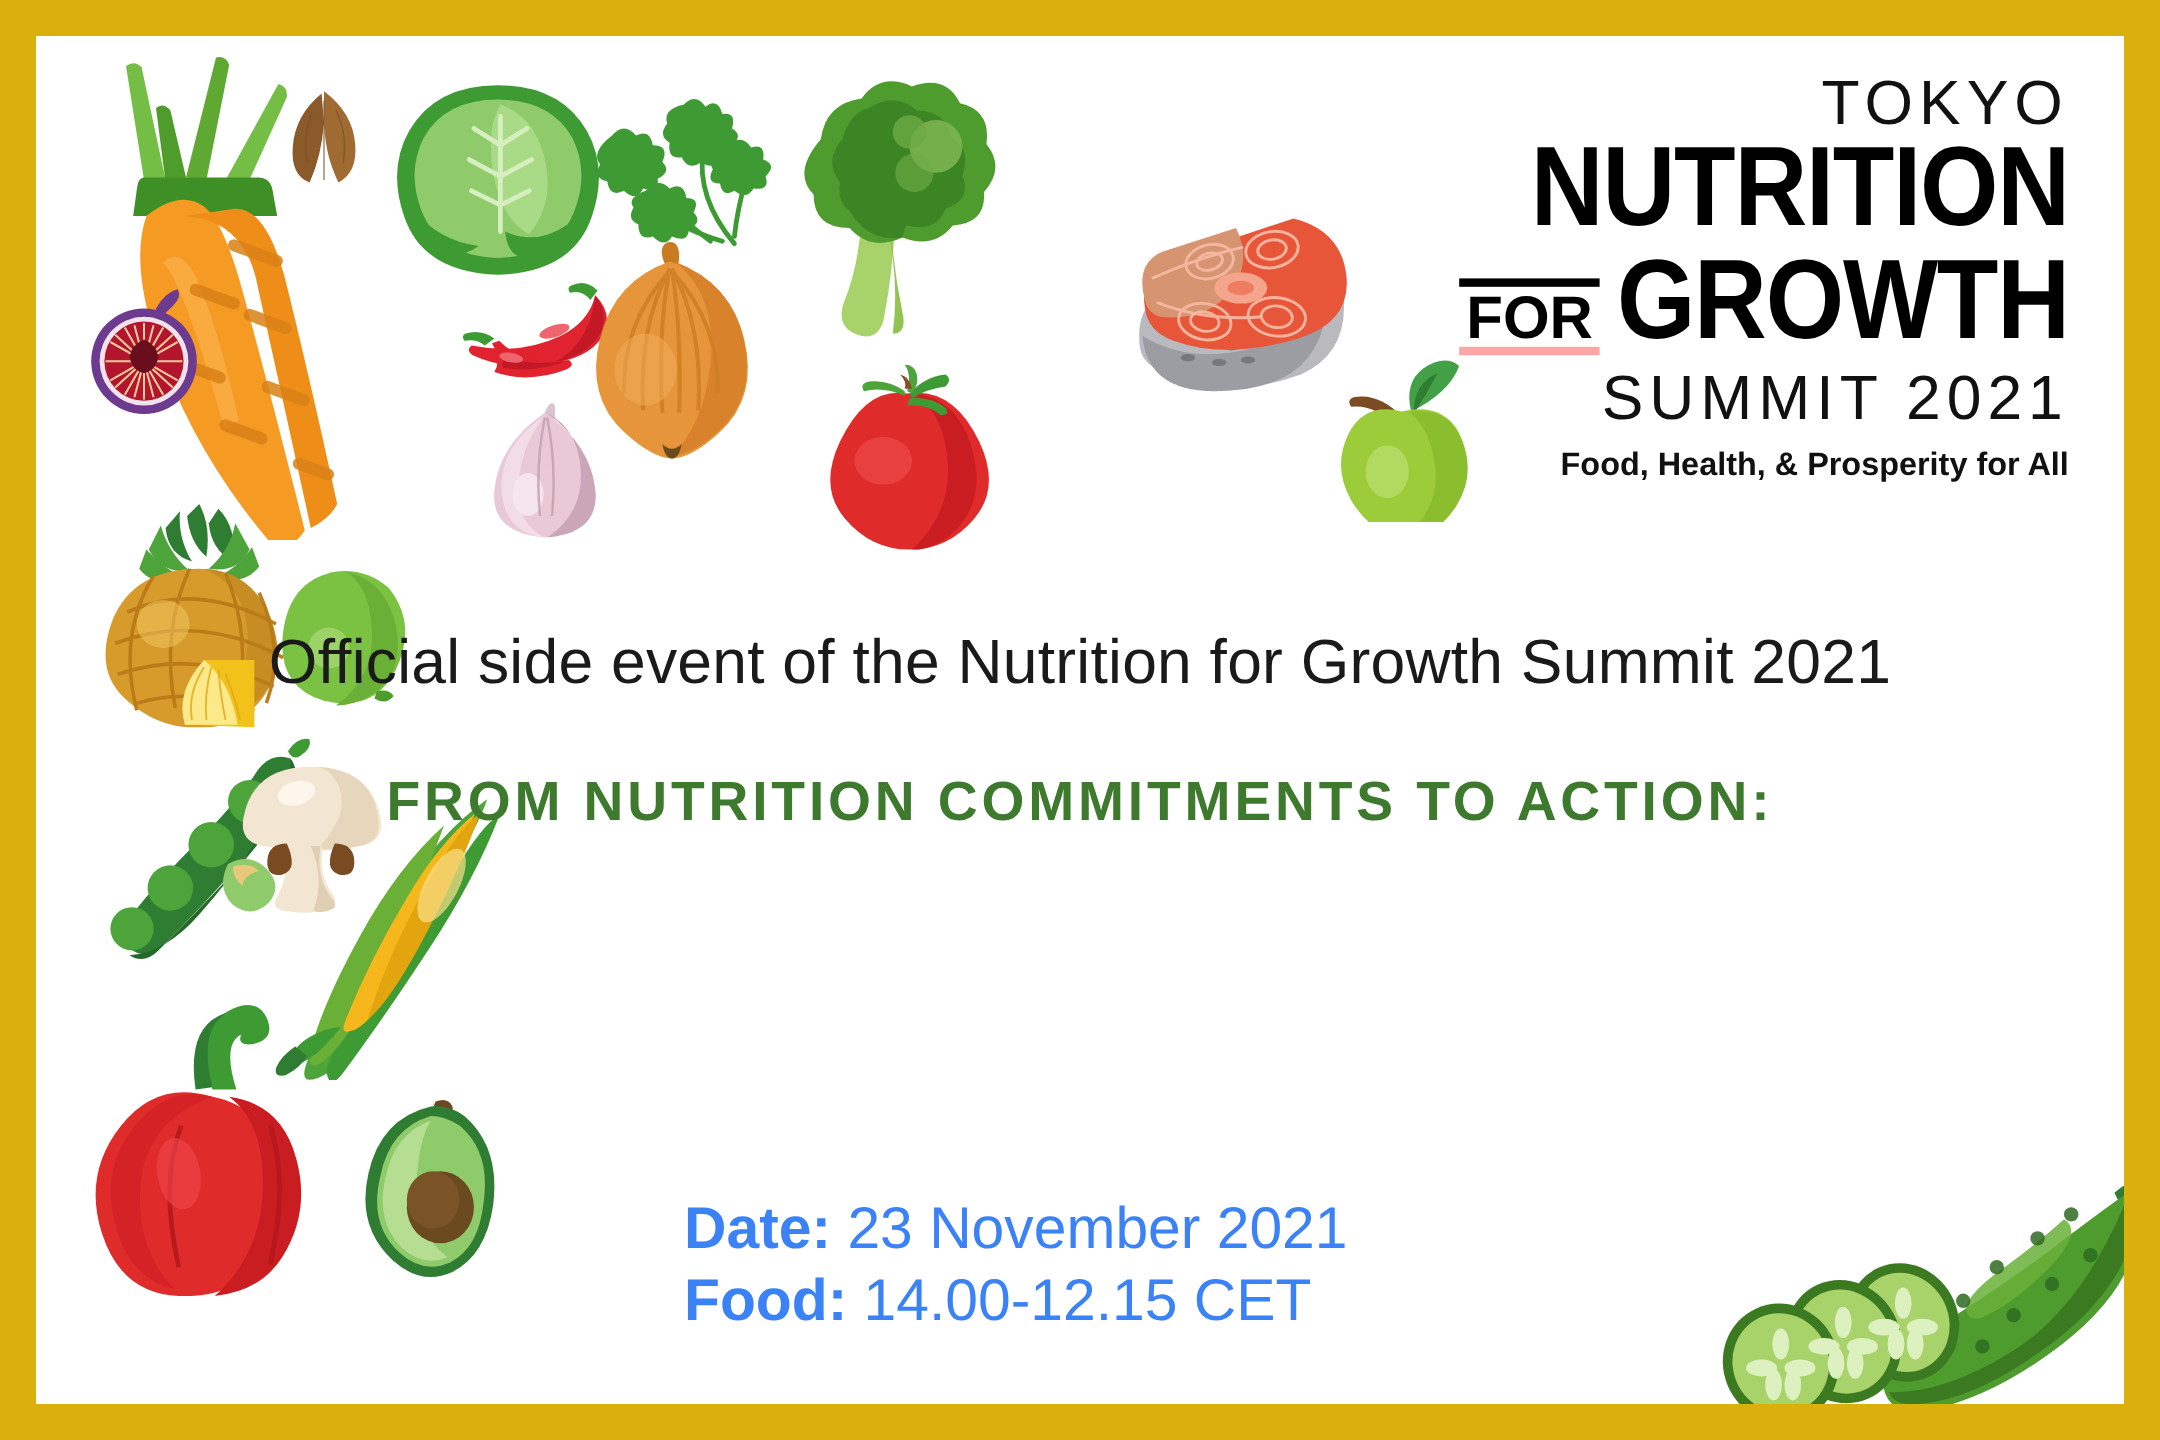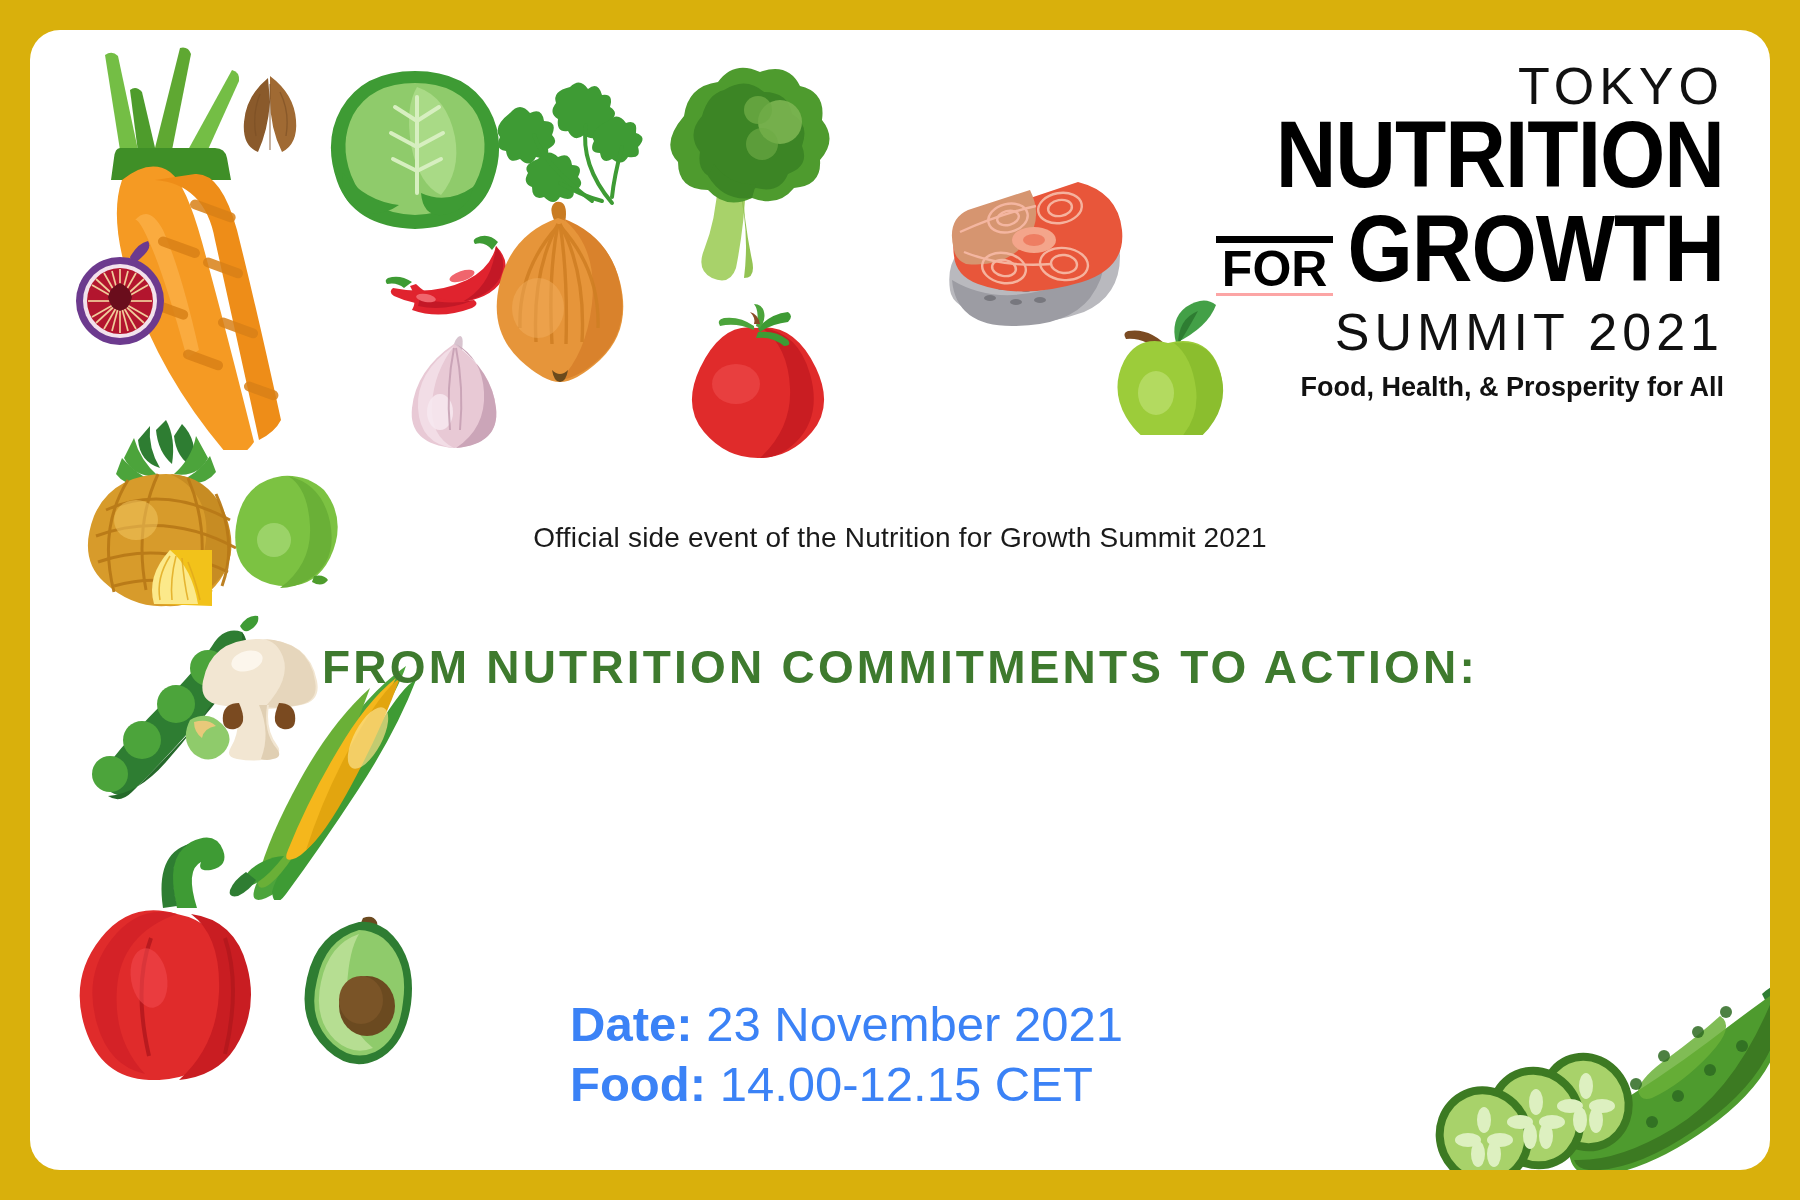--- a/index.html
+++ b/index.html
@@ -13,21 +13,20 @@
     position:relative;
     width:1800px;height:1200px;
     background:#D9B00C;
   }
   #card{
     position:absolute;
     left:30px;top:30px;
     width:1740px;height:1140px;
     background:#ffffff;
     overflow:hidden;
-    border-radius:30px;
   }
 
   
   #logo{
     position:absolute; right:46px; top:30px;
     width:560px; text-align:right;
     line-height:1;
   }
   .lg-tokyo{
     font-family:"Liberation Sans",sans-serif;
@@ -48,21 +47,21 @@
     transform-origin:right bottom;
     margin:6px 0 4px 0;
   }
   .lg-row2{
     display:flex;align-items:flex-end;justify-content:flex-end;gap:14px;
     margin:10px 0 4px 0;
   }
   .lg-for{
     font-family:"Liberation Sans",sans-serif;
     font-weight:bold;font-size:50px;color:#000;
-    border-top:7px solid #000;border-bottom:3px solid #fca5a5;
+    border-top:7px solid #000;border-bottom:7px solid #fca5a5;
     padding:3px 6px 0 6px;line-height:0.95;
     letter-spacing:0px;
   }
   .lg-growth{
     font-family:"Liberation Sans",sans-serif;
     font-weight:bold;font-size:84px;color:#000;
     letter-spacing:-1px;
     transform:scaleY(1.12);
     transform-origin:bottom;
   }
@@ -74,21 +73,21 @@
   .lg-tag{
     font-family:"Liberation Sans",sans-serif;
     font-weight:bold;font-size:27px;color:#111;
     margin-top:16px;letter-spacing:0px;
   }
 
   
   #official{
     position:absolute;left:0;top:492px;width:100%;
     text-align:center;
-    font-size:28px;color:#1a1a1a;
+    font-size:52px;color:#1a1a1a;
     font-family:"Liberation Sans",sans-serif;
     font-weight:400;
     letter-spacing:0.2px;
   }
   #headline{
     position:absolute;left:0;top:610px;width:1740px;
     text-align:center;
     font-family:"Liberation Sans",sans-serif;
     font-weight:bold;
     font-size:46px;

